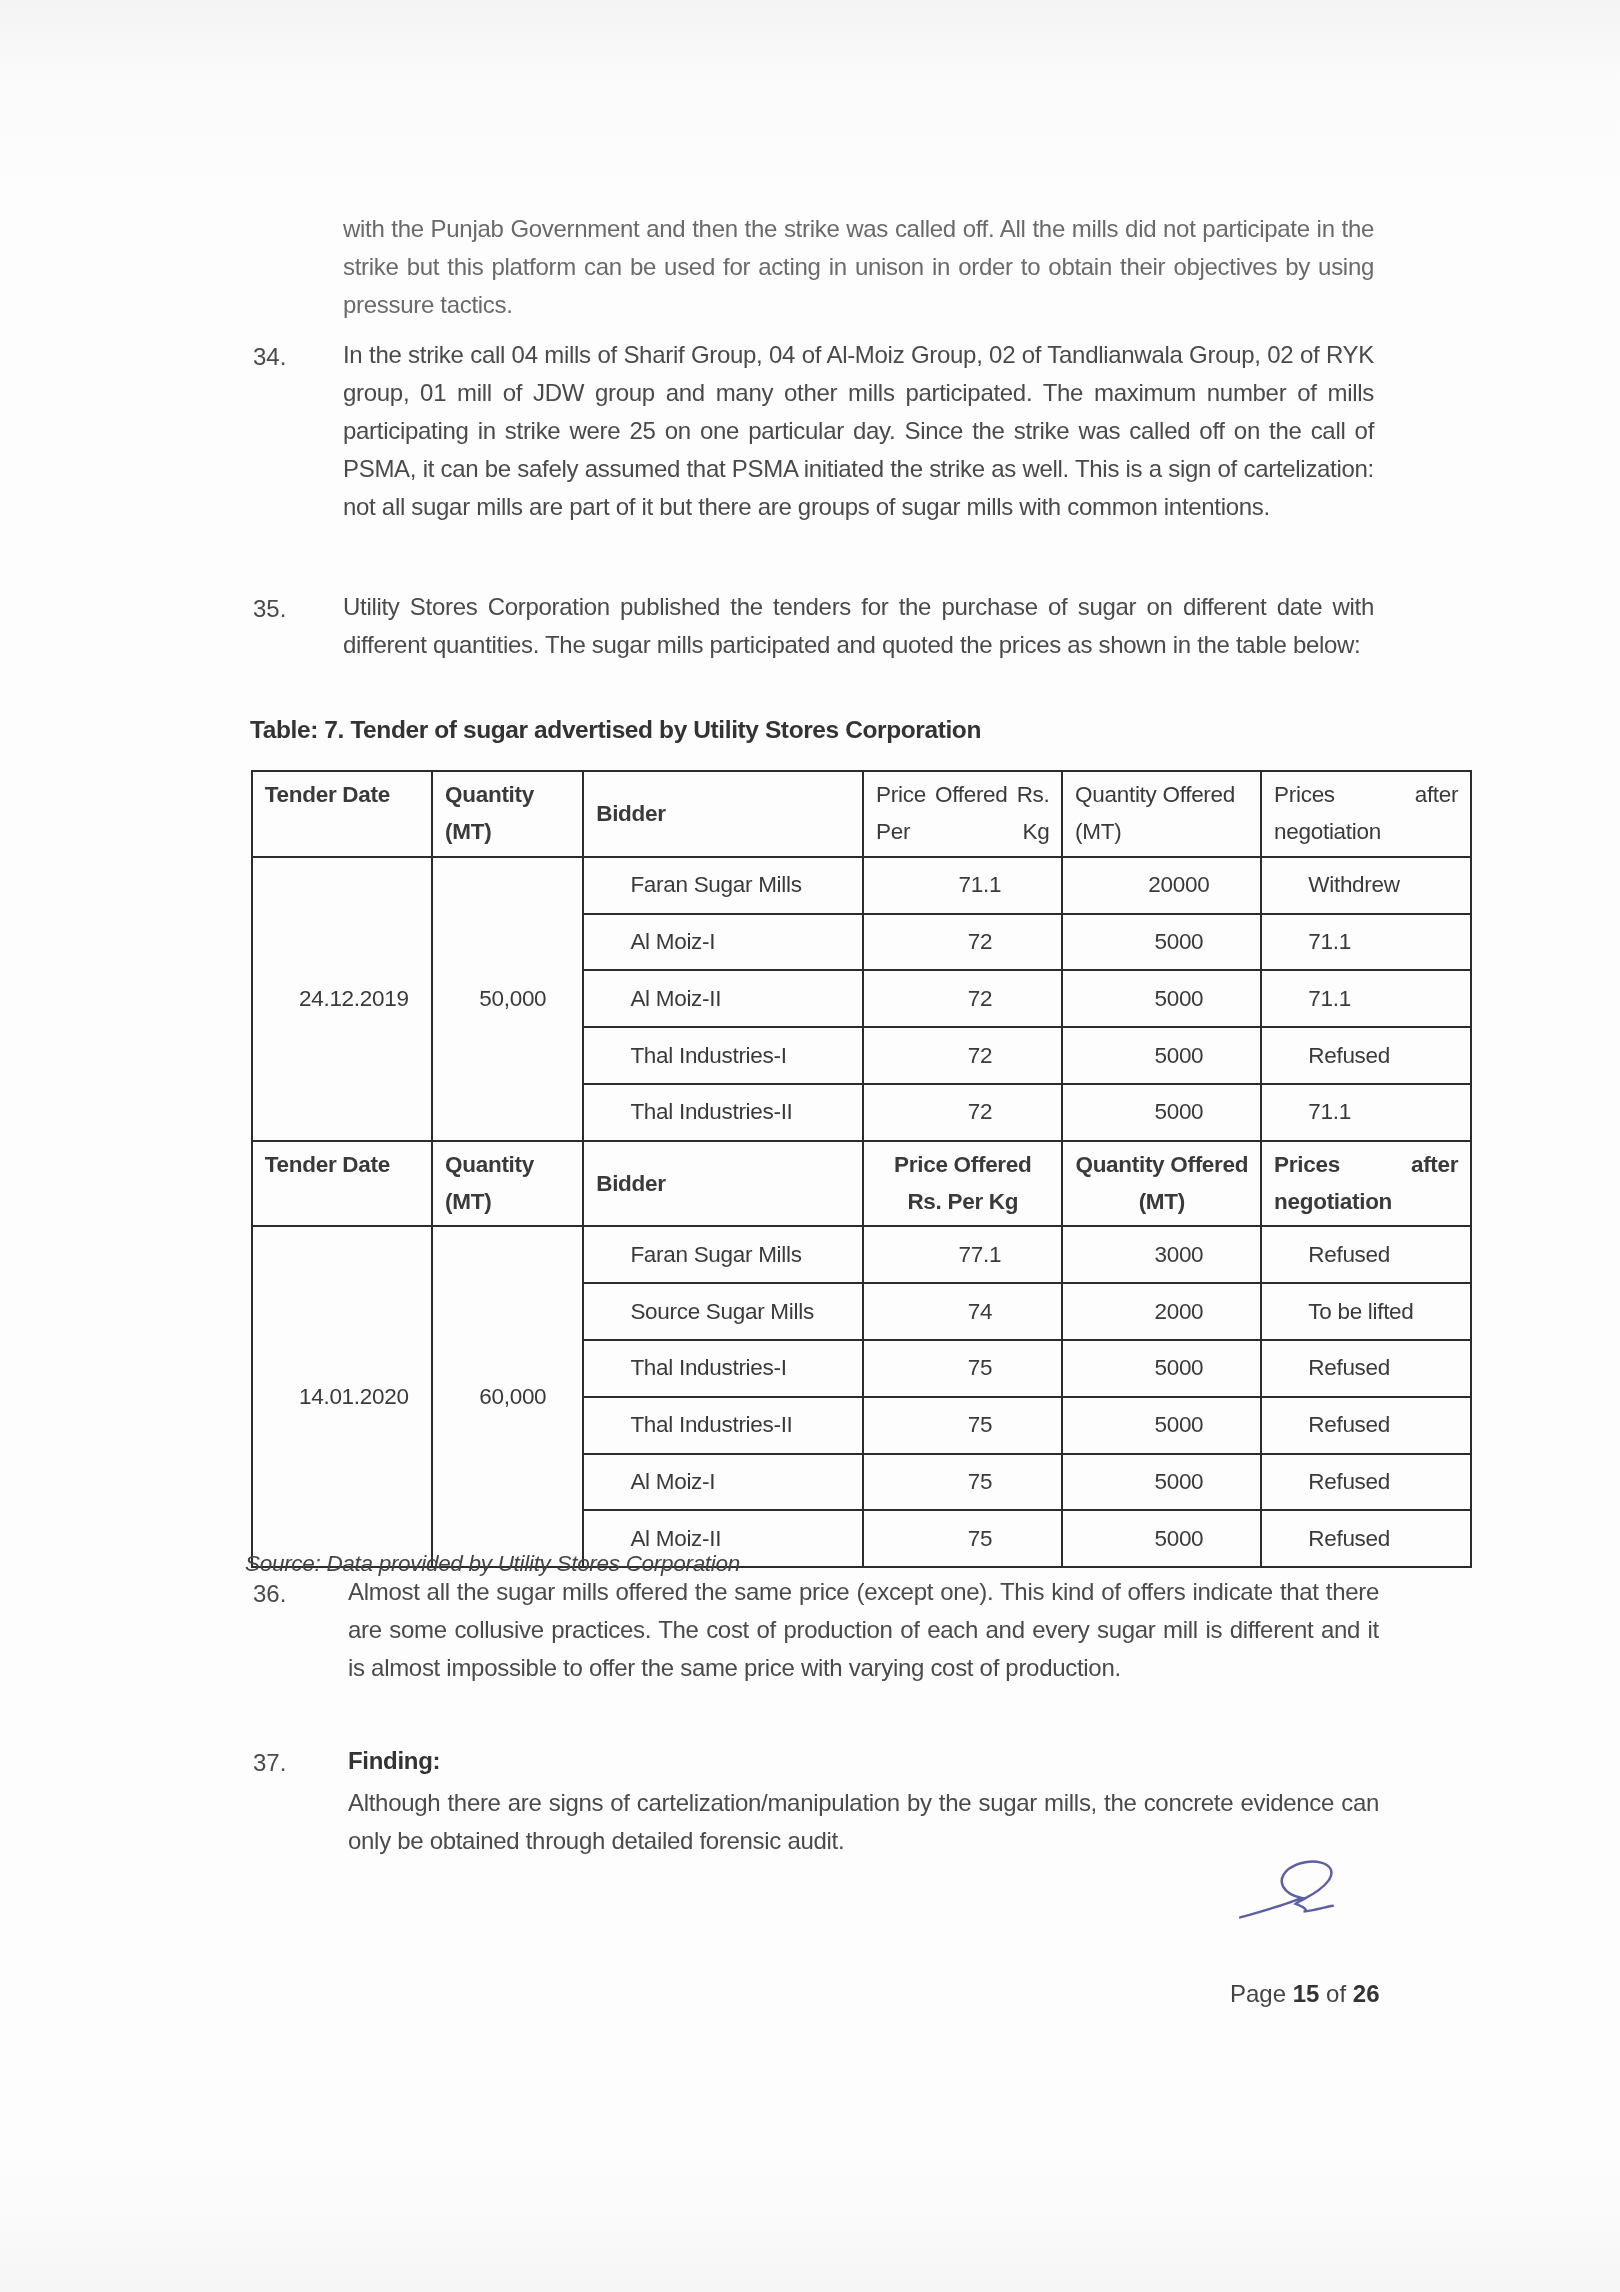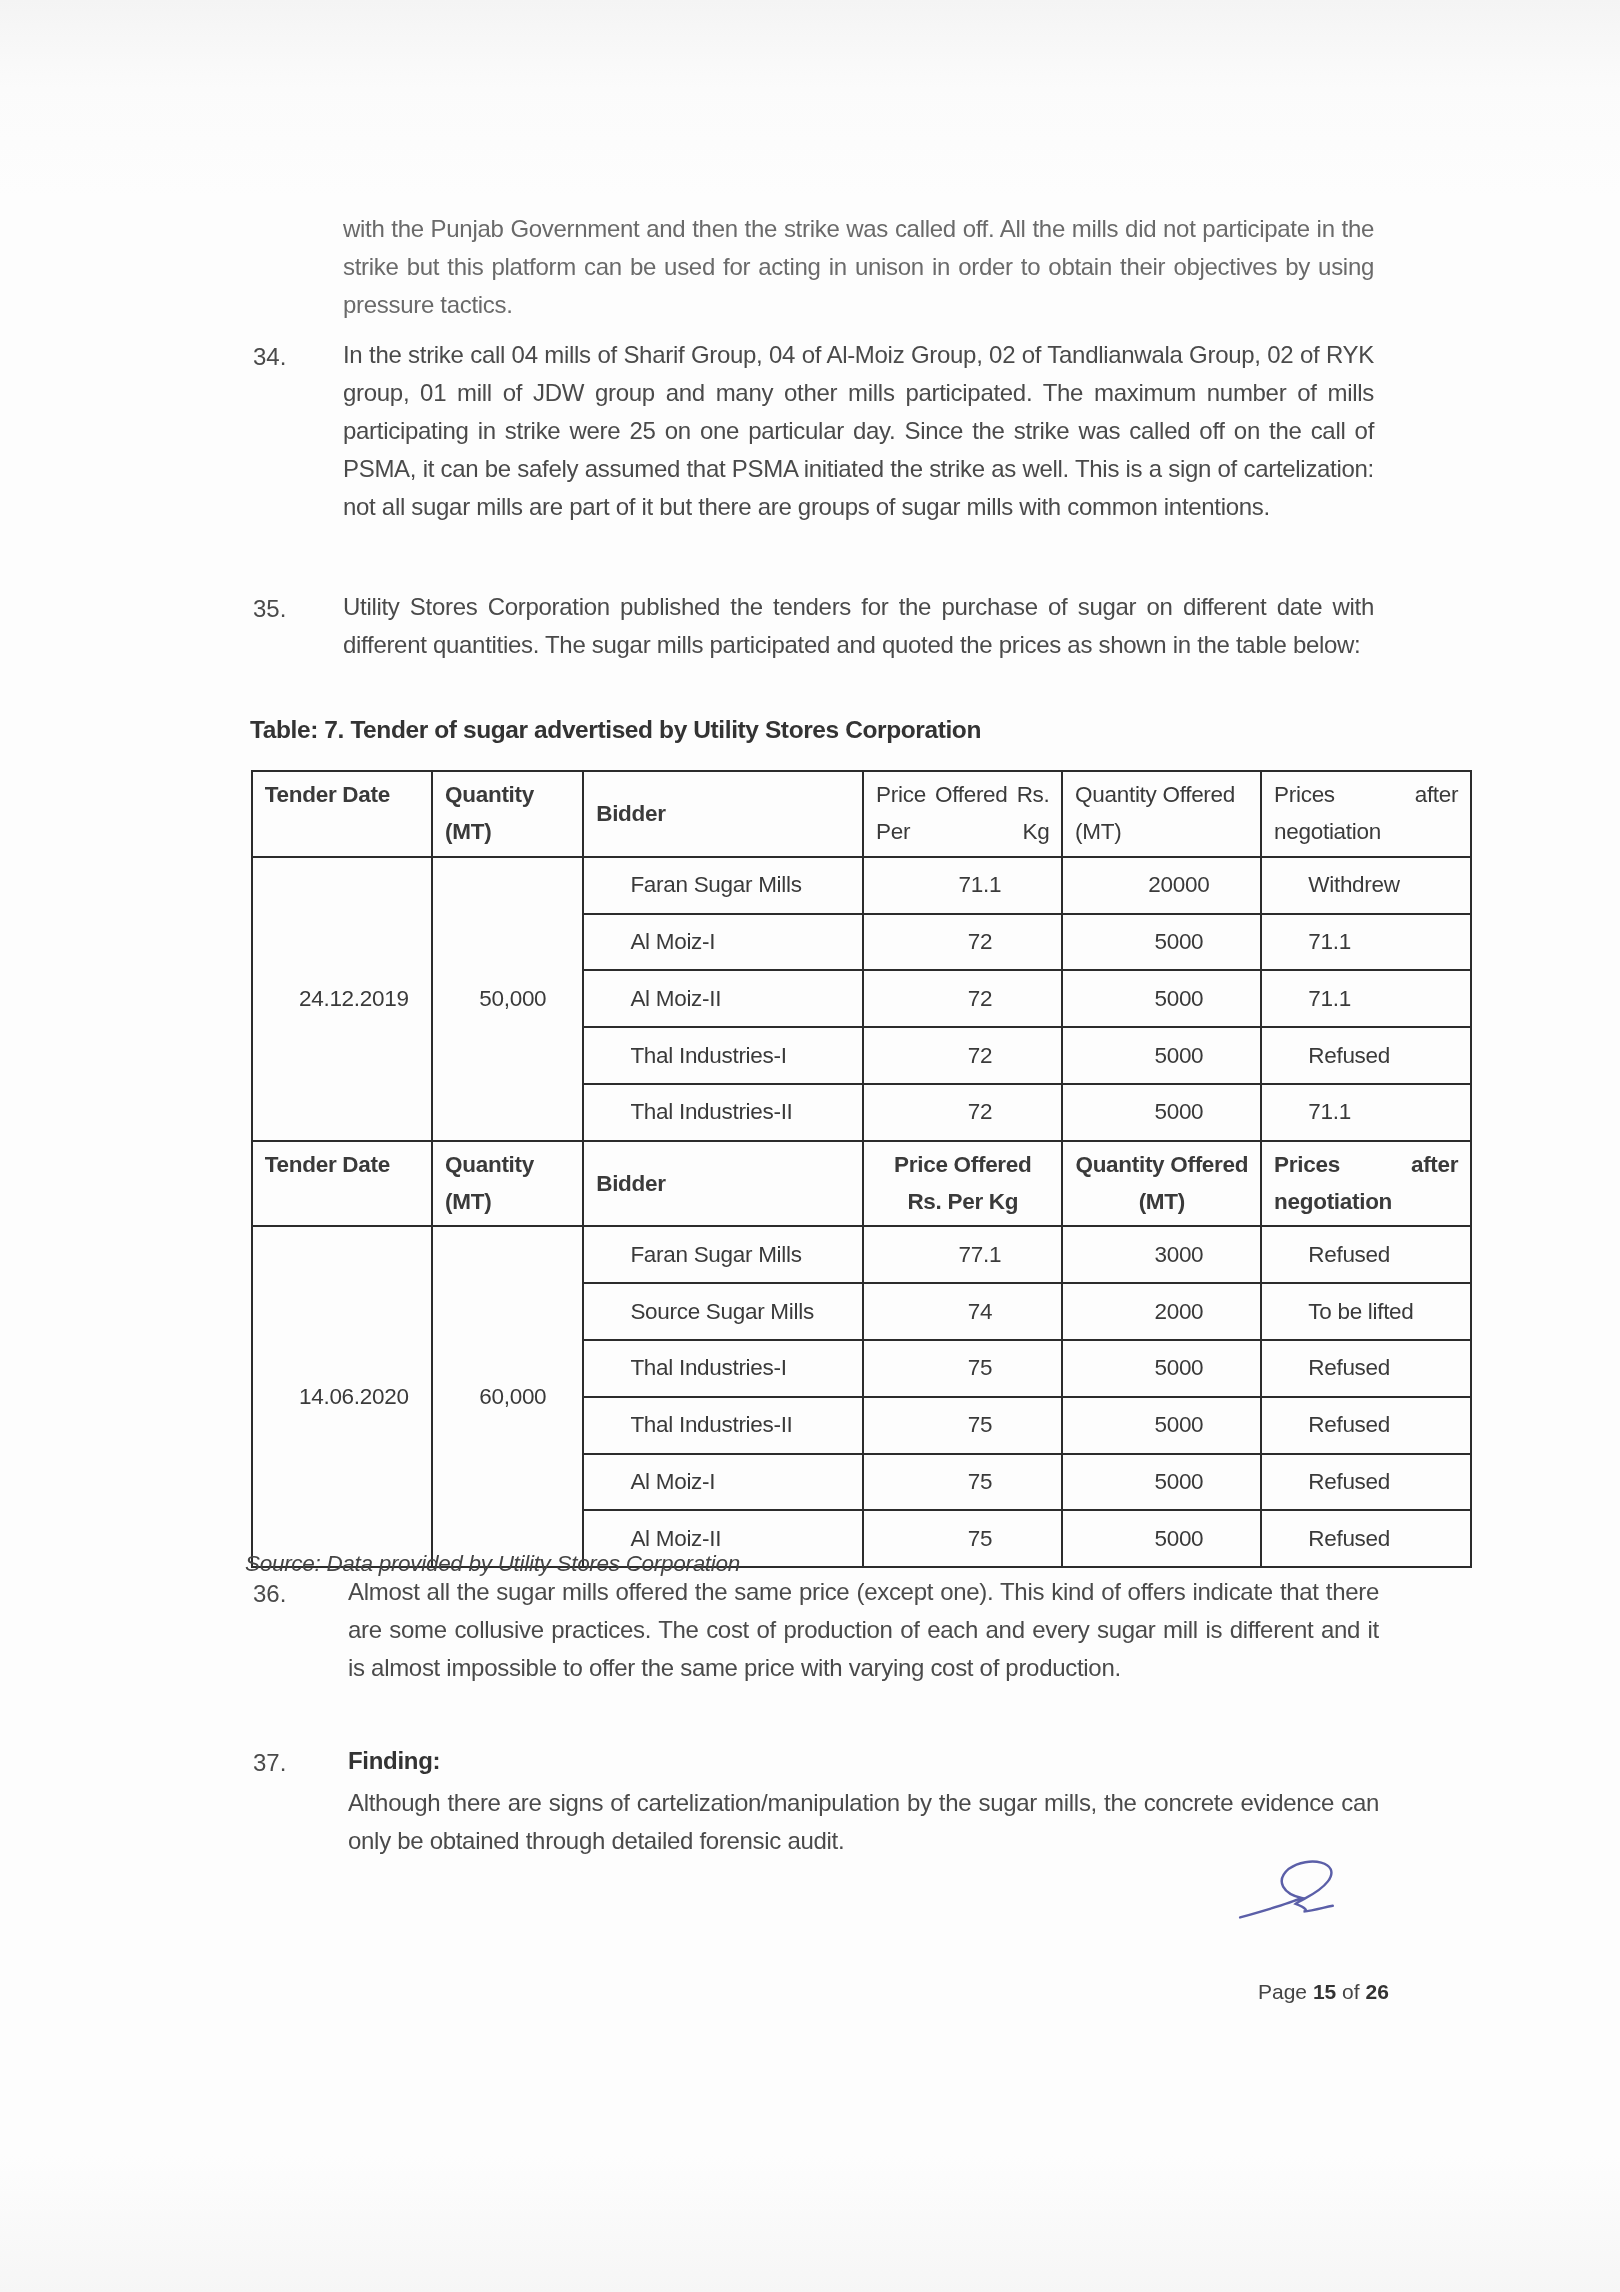--- a/index.html
+++ b/index.html
@@ -60,21 +60,21 @@
     .source {
       position: absolute; left: 245px; top: 1539px;
       font-size: 22.5px; font-style: italic; color: #444;
       letter-spacing: -0.3px;
       margin-top: 12px;
     }
     .finding-title { font-weight: bold; color: #333; }
     .signature { position: absolute; left: 1235px; top: 1857px; }
     .footer {
       position: absolute; left: 1230px; top: 1980px;
-      font-size: 21px; color: #444; margin-left: 28px;
+      font-size: 24px; color: #444;
     }
     .footer b { font-weight: bold; color: #333; }
   </style>
 </head>
 <body>
 
 <div class="page-edge"></div>
 
 <div class="content">
 
@@ -141,21 +141,21 @@
 
       <tr class="head">
         <td>Tender Date</td>
         <td>Quantity (MT)</td>
         <td style="vertical-align:middle">Bidder</td>
         <td class="head-center">Price Offered Rs. Per Kg</td>
         <td class="head-center">Quantity Offered (MT)</td>
         <td class="just">Prices after negotiation</td>
       </tr>
       <tr class="row">
-        <td rowspan="6">14.06.2020</td>
+        <td rowspan="6">14.01.2020</td>
         <td rowspan="6">60,000</td>
         <td>Faran Sugar Mills</td>
         <td class="c">77.1</td>
         <td class="c">3000</td>
         <td>Refused</td>
       </tr>
       <tr class="row">
         <td>Source Sugar Mills</td>
         <td class="c">74</td>
         <td class="c">2000</td>

